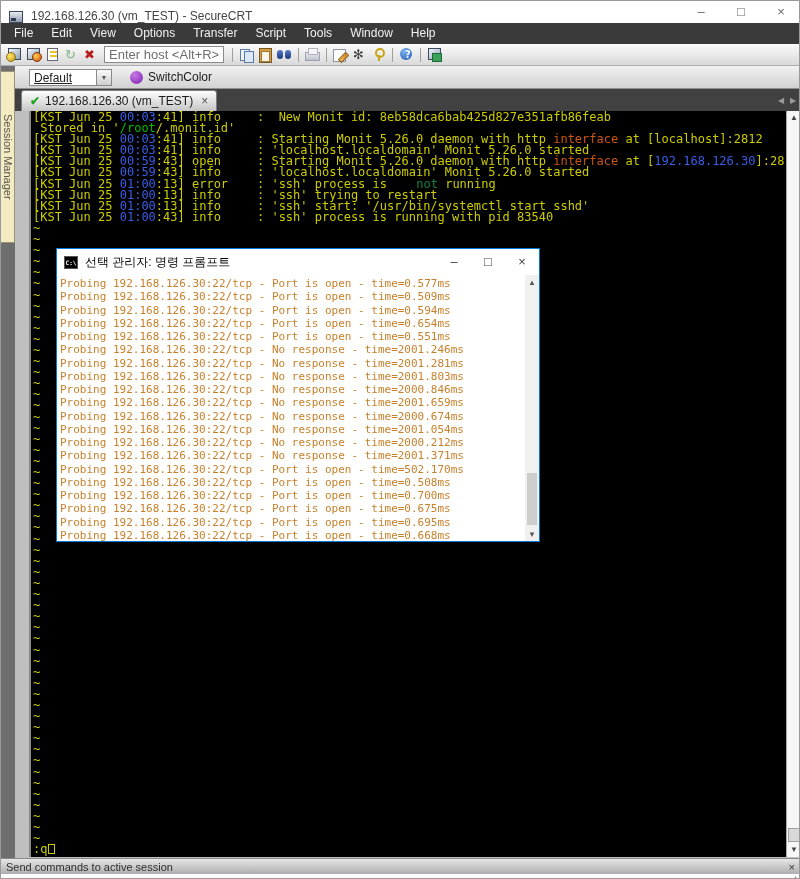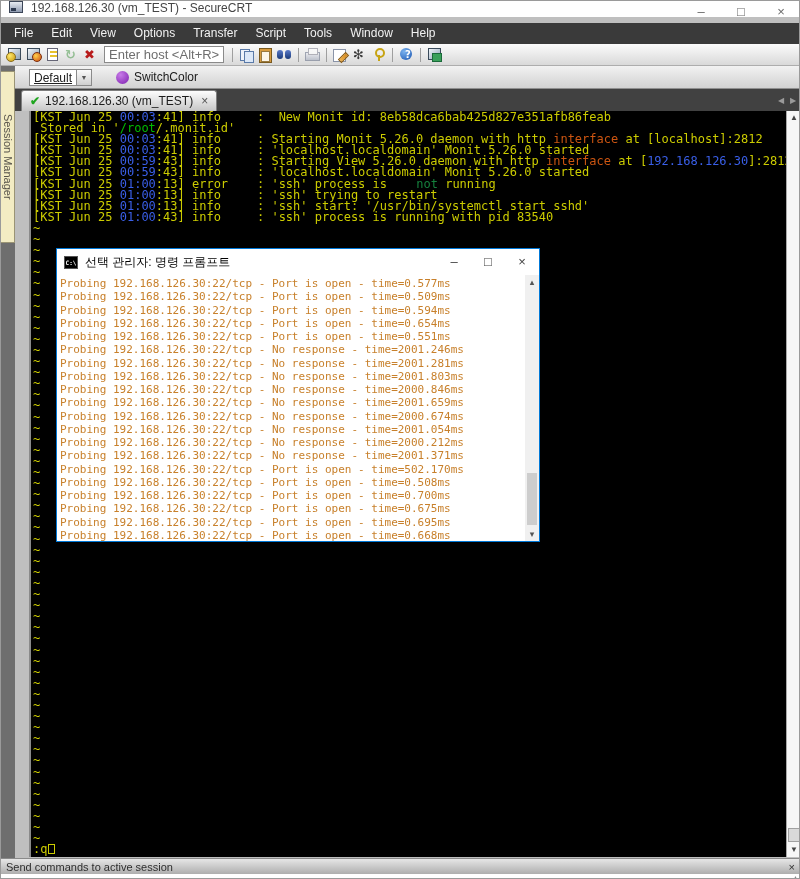--- a/index.html
+++ b/index.html
@@ -1,20 +1,20 @@
 <!DOCTYPE html>
 <html><head>
 <meta charset="utf-8">
 <style>
   html,body{margin:0;padding:0;background:#d4d0c8;}
   *{box-sizing:border-box;}
   .app{position:relative;width:800px;height:879px;background:#bfbfbf;font-family:"Liberation Sans",sans-serif;overflow:hidden;border:1px solid #9a9a9a;}
 
   
-  .titlebar{position:absolute;left:0;top:0;width:800px;height:16px;background:#ffffff;display:flex;align-items:flex-start;}
+  .titlebar{position:absolute;left:0;top:0;width:800px;height:22px;background:#ffffff;display:flex;align-items:flex-end;}
   .app-icon{width:14px;height:12px;margin-left:8px;position:relative;background:linear-gradient(#e8ecf2,#8e9ab0);border:1px solid #3c4658;}
   .app-icon::after{content:"";position:absolute;left:1px;bottom:1px;width:5px;height:3px;background:#2e3a50;}
   .titlebar-text{margin-left:8px;font-size:12px;color:#454545;}
   .win-controls{margin-left:auto;display:flex;}
   .win-btn{width:40px;height:22px;text-align:center;font-size:13px;line-height:21px;color:#6a6a6a;}
 
   
   .menubar{position:absolute;left:0;top:22px;width:800px;height:21px;background:#3a3a3a;display:flex;align-items:center;padding-left:4px;}
   .menu-item{color:#f2f2f2;font-size:12px;padding:0 9px;line-height:21px;}
 
@@ -53,23 +53,23 @@
   .ic-clone-session::after{content:"";position:absolute;right:1px;bottom:0;width:8px;height:7px;background:#3aa05a;border:1px solid #1a6a3a;}
 
   
   .left-strip{position:absolute;left:0;top:65px;width:14px;height:792px;background:#6e6e6e;}
   .sm-tab{position:absolute;left:0;top:5px;width:14px;height:172px;background:#f3ecc3;border:1px solid #9a9475;border-left:none;display:flex;align-items:center;justify-content:center;}
   .sm-label{writing-mode:vertical-rl;font-size:11px;color:#57534a;white-space:nowrap;}
 
   
   .toolbar2{position:absolute;left:14px;top:65px;width:786px;height:23px;background:linear-gradient(#f2f2f2,#d2d2d2);border-bottom:1px solid #8f8f8f;display:flex;align-items:center;padding-left:14px;}
   .combo{display:flex;align-items:center;}
-  .combo-value{width:48px;height:17px;background:#fff;border:1px solid #8a8a8a;font-size:12px;padding:0 4px;color:#222;line-height:16px;text-decoration:underline;}
+  .combo-value{width:68px;height:17px;background:#fff;border:1px solid #8a8a8a;font-size:12px;padding:0 4px;color:#222;line-height:16px;text-decoration:underline;}
   .combo-btn{width:15px;height:17px;background:linear-gradient(#fafafa,#cfcfcf);border:1px solid #8a8a8a;border-left:none;font-size:7px;color:#555;text-align:center;line-height:16px;}
-  .switchcolor{display:flex;align-items:center;margin-left:24px;}
+  .switchcolor{display:flex;align-items:center;margin-left:18px;}
   .sc-dot{width:13px;height:13px;border-radius:50%;background:radial-gradient(circle at 35% 30%,#c77ae8,#7c1fae);margin-right:5px;}
   .sc-label{font-size:12px;color:#1a1a1a;}
 
   
   .tabbar{position:absolute;left:14px;top:88px;width:786px;height:22px;background:#414141;display:flex;align-items:flex-end;}
   .tab{margin-left:6px;height:21px;background:linear-gradient(#fdfdfd,#c6c6c6);border:1px solid #7e7e7e;border-bottom:none;border-radius:3px 3px 0 0;display:flex;align-items:center;padding:0 8px;}
   .tab-check{color:#1fa51f;font-size:12px;font-weight:bold;margin-right:5px;}
   .tab-label{font-size:12px;color:#1c1c1c;white-space:nowrap;}
   .tab-close{font-size:12px;color:#555;margin-left:8px;}
   .tab-scroll{margin-left:auto;margin-right:2px;height:18px;display:flex;align-items:center;align-self:center;}
@@ -196,21 +196,21 @@
       <span class="tab-arrow">▶</span>
     </div>
   </div>
 
   <div class="terminal">
     <div class="term-content">
         <div class="trow"><span class="c-y">[KST Jun 25 </span><span class="c-b">00:03</span><span class="c-y">:41] info     :  New Monit id: 8eb58dca6bab425d827e351afb86feab</span></div>
         <div class="trow"><span class="c-y"> Stored in '</span><span class="c-g">/root</span><span class="c-y">/.monit.id'</span></div>
         <div class="trow"><span class="c-y">[KST Jun 25 </span><span class="c-b">00:03</span><span class="c-y">:41] info     : Starting Monit 5.26.0 daemon with http </span><span class="c-o">interface</span><span class="c-y"> at [localhost]:2812</span></div>
         <div class="trow"><span class="c-y">[KST Jun 25 </span><span class="c-b">00:03</span><span class="c-y">:41] info     : 'localhost.localdomain' Monit 5.26.0 started</span></div>
-        <div class="trow"><span class="c-y">[KST Jun 25 </span><span class="c-b">00:59</span><span class="c-y">:43] info     : Starting View 5.26.0 daemon with http </span><span class="c-o">interface</span><span class="c-y"> at [</span><span class="c-b">192.168.126.30</span><span class="c-y">]:2812</span></div>
+        <div class="trow"><span class="c-y">[KST Jun 25 </span><span class="c-b">00:59</span><span class="c-y">:43] open     : Starting Monit 5.26.0 daemon with http </span><span class="c-o">interface</span><span class="c-y"> at [</span><span class="c-b">192.168.126.30</span><span class="c-y">]:2812</span></div>
         <div class="trow"><span class="c-y">[KST Jun 25 </span><span class="c-b">00:59</span><span class="c-y">:43] info     : 'localhost.localdomain' Monit 5.26.0 started</span></div>
         <div class="trow"><span class="c-y">[KST Jun 25 </span><span class="c-b">01:00</span><span class="c-y">:13] error    : 'ssh' process is </span><span class="c-r">not</span><span class="c-y"> running</span></div>
         <div class="trow"><span class="c-y">[KST Jun 25 </span><span class="c-b">01:00</span><span class="c-y">:13] info     : 'ssh' trying to restart</span></div>
         <div class="trow"><span class="c-y">[KST Jun 25 </span><span class="c-b">01:00</span><span class="c-y">:13] info     : 'ssh' start: '/usr/bin/systemctl start sshd'</span></div>
         <div class="trow"><span class="c-y">[KST Jun 25 </span><span class="c-b">01:00</span><span class="c-y">:43] info     : 'ssh' process is running with pid 83540</span></div>
         <div class="trow"><span class="c-y">~</span></div>
         <div class="trow"><span class="c-y">~</span></div>
         <div class="trow"><span class="c-y">~</span></div>
         <div class="trow"><span class="c-y">~</span></div>
         <div class="trow"><span class="c-y">~</span></div>

